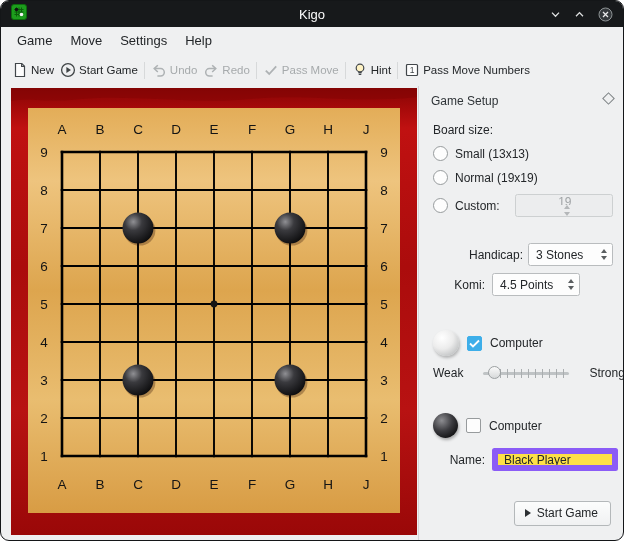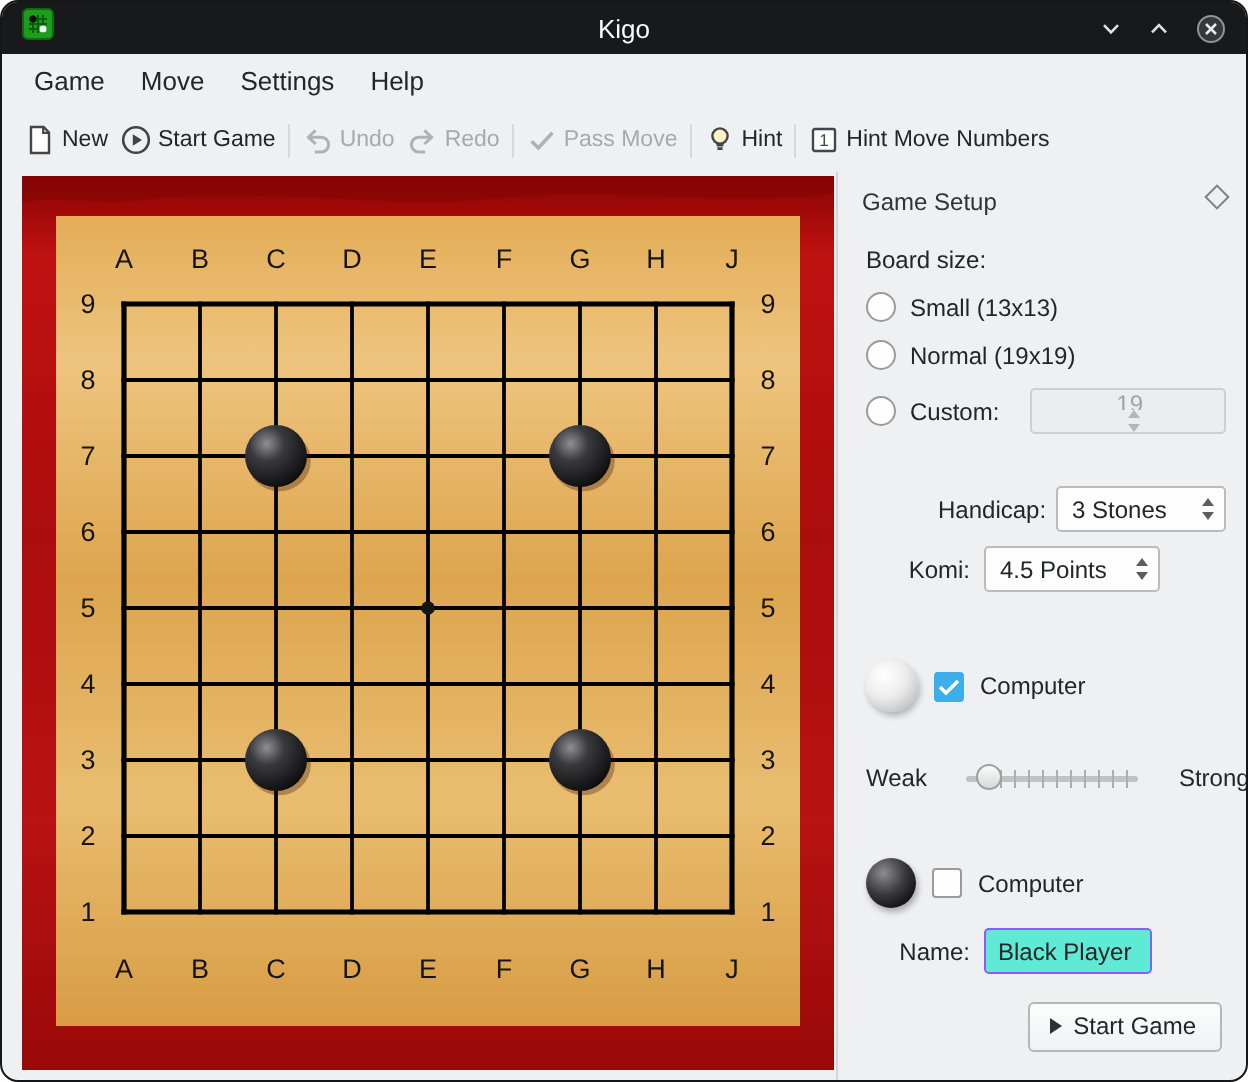--- a/index.html
+++ b/index.html
@@ -55,27 +55,27 @@
   .gap-lg{margin-top:26px;margin-left:36px;}
   .player-row{display:flex;align-items:center;gap:8px;}
   .white-row{margin-top:34px;}
   .black-row{margin-top:32px;}
   .stone-white{width:26px;height:26px;border-radius:50%;background:radial-gradient(circle at 35% 30%, #ffffff 0%, #ececec 45%, #c2c4c5 80%, #adb0b1 100%);box-shadow:1px 2px 3px rgba(0,0,0,0.25);flex:none;}
   .stone-black{width:25px;height:25px;border-radius:50%;background:radial-gradient(circle at 35% 30%, #8d8d91 0%, #3a3a3e 45%, #0a0a0b 85%);box-shadow:1px 2px 3px rgba(0,0,0,0.3);flex:none;}
   .checkbox{width:15px;height:15px;border-radius:2px;border:1px solid #979b9d;background:#fdfdfd;display:flex;align-items:center;justify-content:center;flex:none;box-sizing:border-box;}
   .checkbox svg{visibility:hidden;}
   .checkbox.checked{background:#3daee9;border-color:#3daee9;}
   .checkbox.checked svg{visibility:visible;}
-  .slider-row{display:flex;align-items:center;gap:20px;margin-top:25px;}
+  .slider-row{display:flex;align-items:center;gap:20px;margin-top:9px;}
   .slider{position:relative;width:86px;height:16px;flex:none;}
   .slider .groove{position:absolute;left:0;right:0;top:6.5px;height:3px;background:#bfc3c5;border-radius:2px;}
   .slider .ticks{position:absolute;left:17px;right:1px;top:4px;height:9px;background:repeating-linear-gradient(90deg,#aaaeb0 0,#aaaeb0 1px,transparent 1px,transparent 7px);}
   .slider .handle{position:absolute;left:5px;top:1px;width:13px;height:13px;border-radius:50%;background:linear-gradient(#fafafa,#d7d9da);border:1px solid #9ca0a2;box-sizing:border-box;}
   .name-row{margin-top:10px;}
-  .text-input{width:84px;height:23px;border:1px solid #8b5cf6;border-radius:2.5px;background:#5eead4;font-size:12px;color:#232629;padding:0 6px;font-family:"Liberation Sans",sans-serif;box-sizing:border-box;}
+  .text-input{width:126px;height:23px;border:6px solid #8b5cf6;border-radius:2.5px;background:#fde047;font-size:12px;color:#232629;padding:0 6px;font-family:"Liberation Sans",sans-serif;box-sizing:border-box;}
   .start-row{margin-top:auto;display:flex;justify-content:flex-end;padding:0 2px 4px 0;}
   .start-btn{display:flex;align-items:center;gap:6px;border:1px solid #b4b8ba;border-radius:3px;background:linear-gradient(#fcfdfd,#f0f1f2);padding:4px 12px 5px 10px;font-size:12px;color:#232629;font-family:"Liberation Sans",sans-serif;}
   .play-tri{width:0;height:0;border-top:4px solid transparent;border-bottom:4px solid transparent;border-left:6px solid #2d3134;}
 </style>
 </head>
 <body>
 
 <div class="window">
 
   <div class="titlebar">
@@ -159,21 +159,21 @@
           <path d="M6.3 10.6 H9.7 M6.7 12.3 H9.3" stroke="#41464a" stroke-width="1.3"></path>
         </svg>
       <span>Hint</span>
     </span>
     <span class="tb-sep"></span>
     <span class="tb-btn">
       <svg width="16" height="16" viewBox="0 0 16 16">
           <rect x="2.5" y="2.5" width="11" height="11" rx="1" fill="#fdfdfd" stroke="#41464a" stroke-width="1.2"></rect>
           <text x="8" y="11" font-size="8.5" font-family="Liberation Sans, sans-serif" text-anchor="middle" fill="#41464a">1</text>
         </svg>
-      <span>Hint Move Numbers</span>
+      <span>Pass Move Numbers</span>
     </span>
   </div>
 
   <div class="content">
 
     <div class="board-area">
       <svg class="board" viewBox="0 0 406 447">
         <defs>
           <linearGradient id="redbg" x1="0" y1="0" x2="0" y2="1">
             <stop offset="0" stop-color="#860505"></stop>

